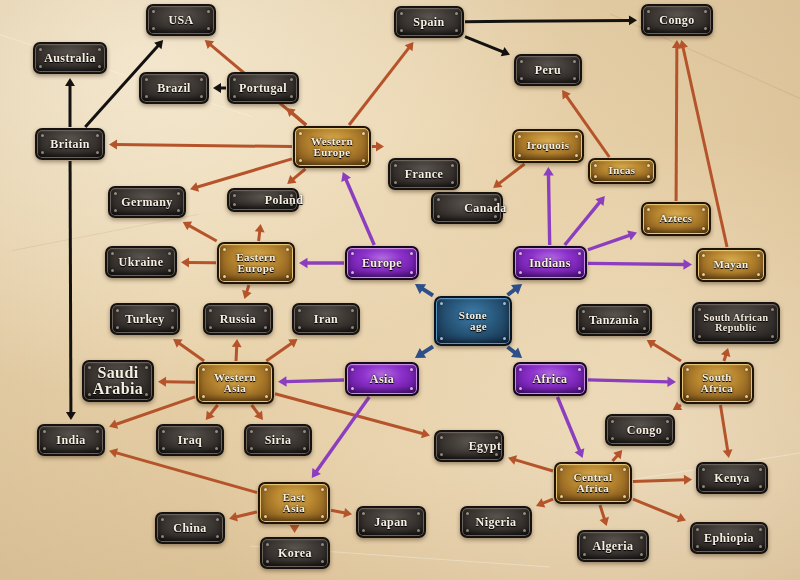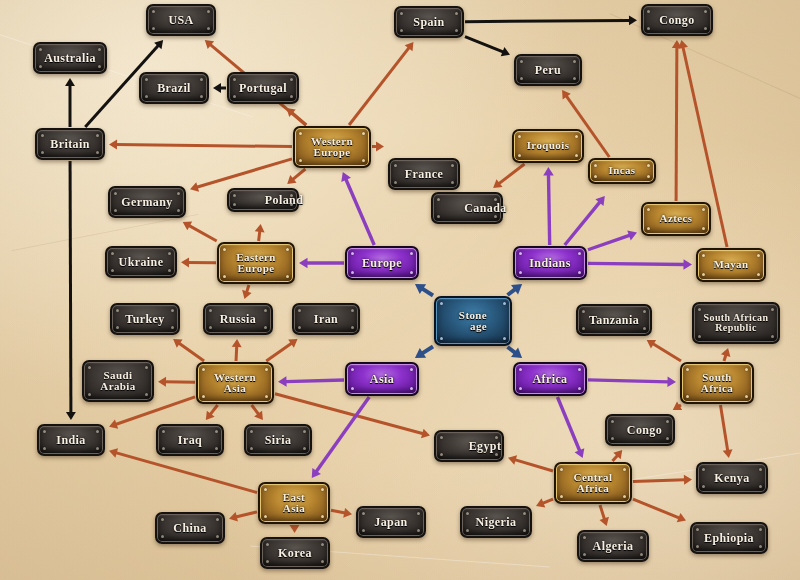--- a/index.html
+++ b/index.html
@@ -430,21 +430,21 @@
       </div>
       <div class="node n-dark" style="left: 110px; top: 303px; width: 70px; height: 32px; font-size: 12px;">
         <span class="lbl">Turkey</span>
       </div>
       <div class="node n-dark" style="left: 203px; top: 303px; width: 70px; height: 32px; font-size: 12px;">
         <span class="lbl">Russia</span>
       </div>
       <div class="node n-dark" style="left: 292px; top: 303px; width: 68px; height: 32px; font-size: 12px;">
         <span class="lbl">Iran</span>
       </div>
-      <div class="node n-dark" style="left: 82px; top: 360px; width: 72px; height: 42px; font-size: 11px;">
+      <div class="node n-dark" style="left: 82px; top: 360px; width: 72px; height: 42px; font-size: 16px;">
         <span class="lbl">Saudi<br>Arabia</span>
       </div>
       <div class="node n-dark" style="left: 37px; top: 424px; width: 68px; height: 32px; font-size: 12px;">
         <span class="lbl">India</span>
       </div>
       <div class="node n-dark" style="left: 156px; top: 424px; width: 68px; height: 32px; font-size: 12px;">
         <span class="lbl">Iraq</span>
       </div>
       <div class="node n-dark" style="left: 244px; top: 424px; width: 68px; height: 32px; font-size: 12px;">
         <span class="lbl">Siria</span>

